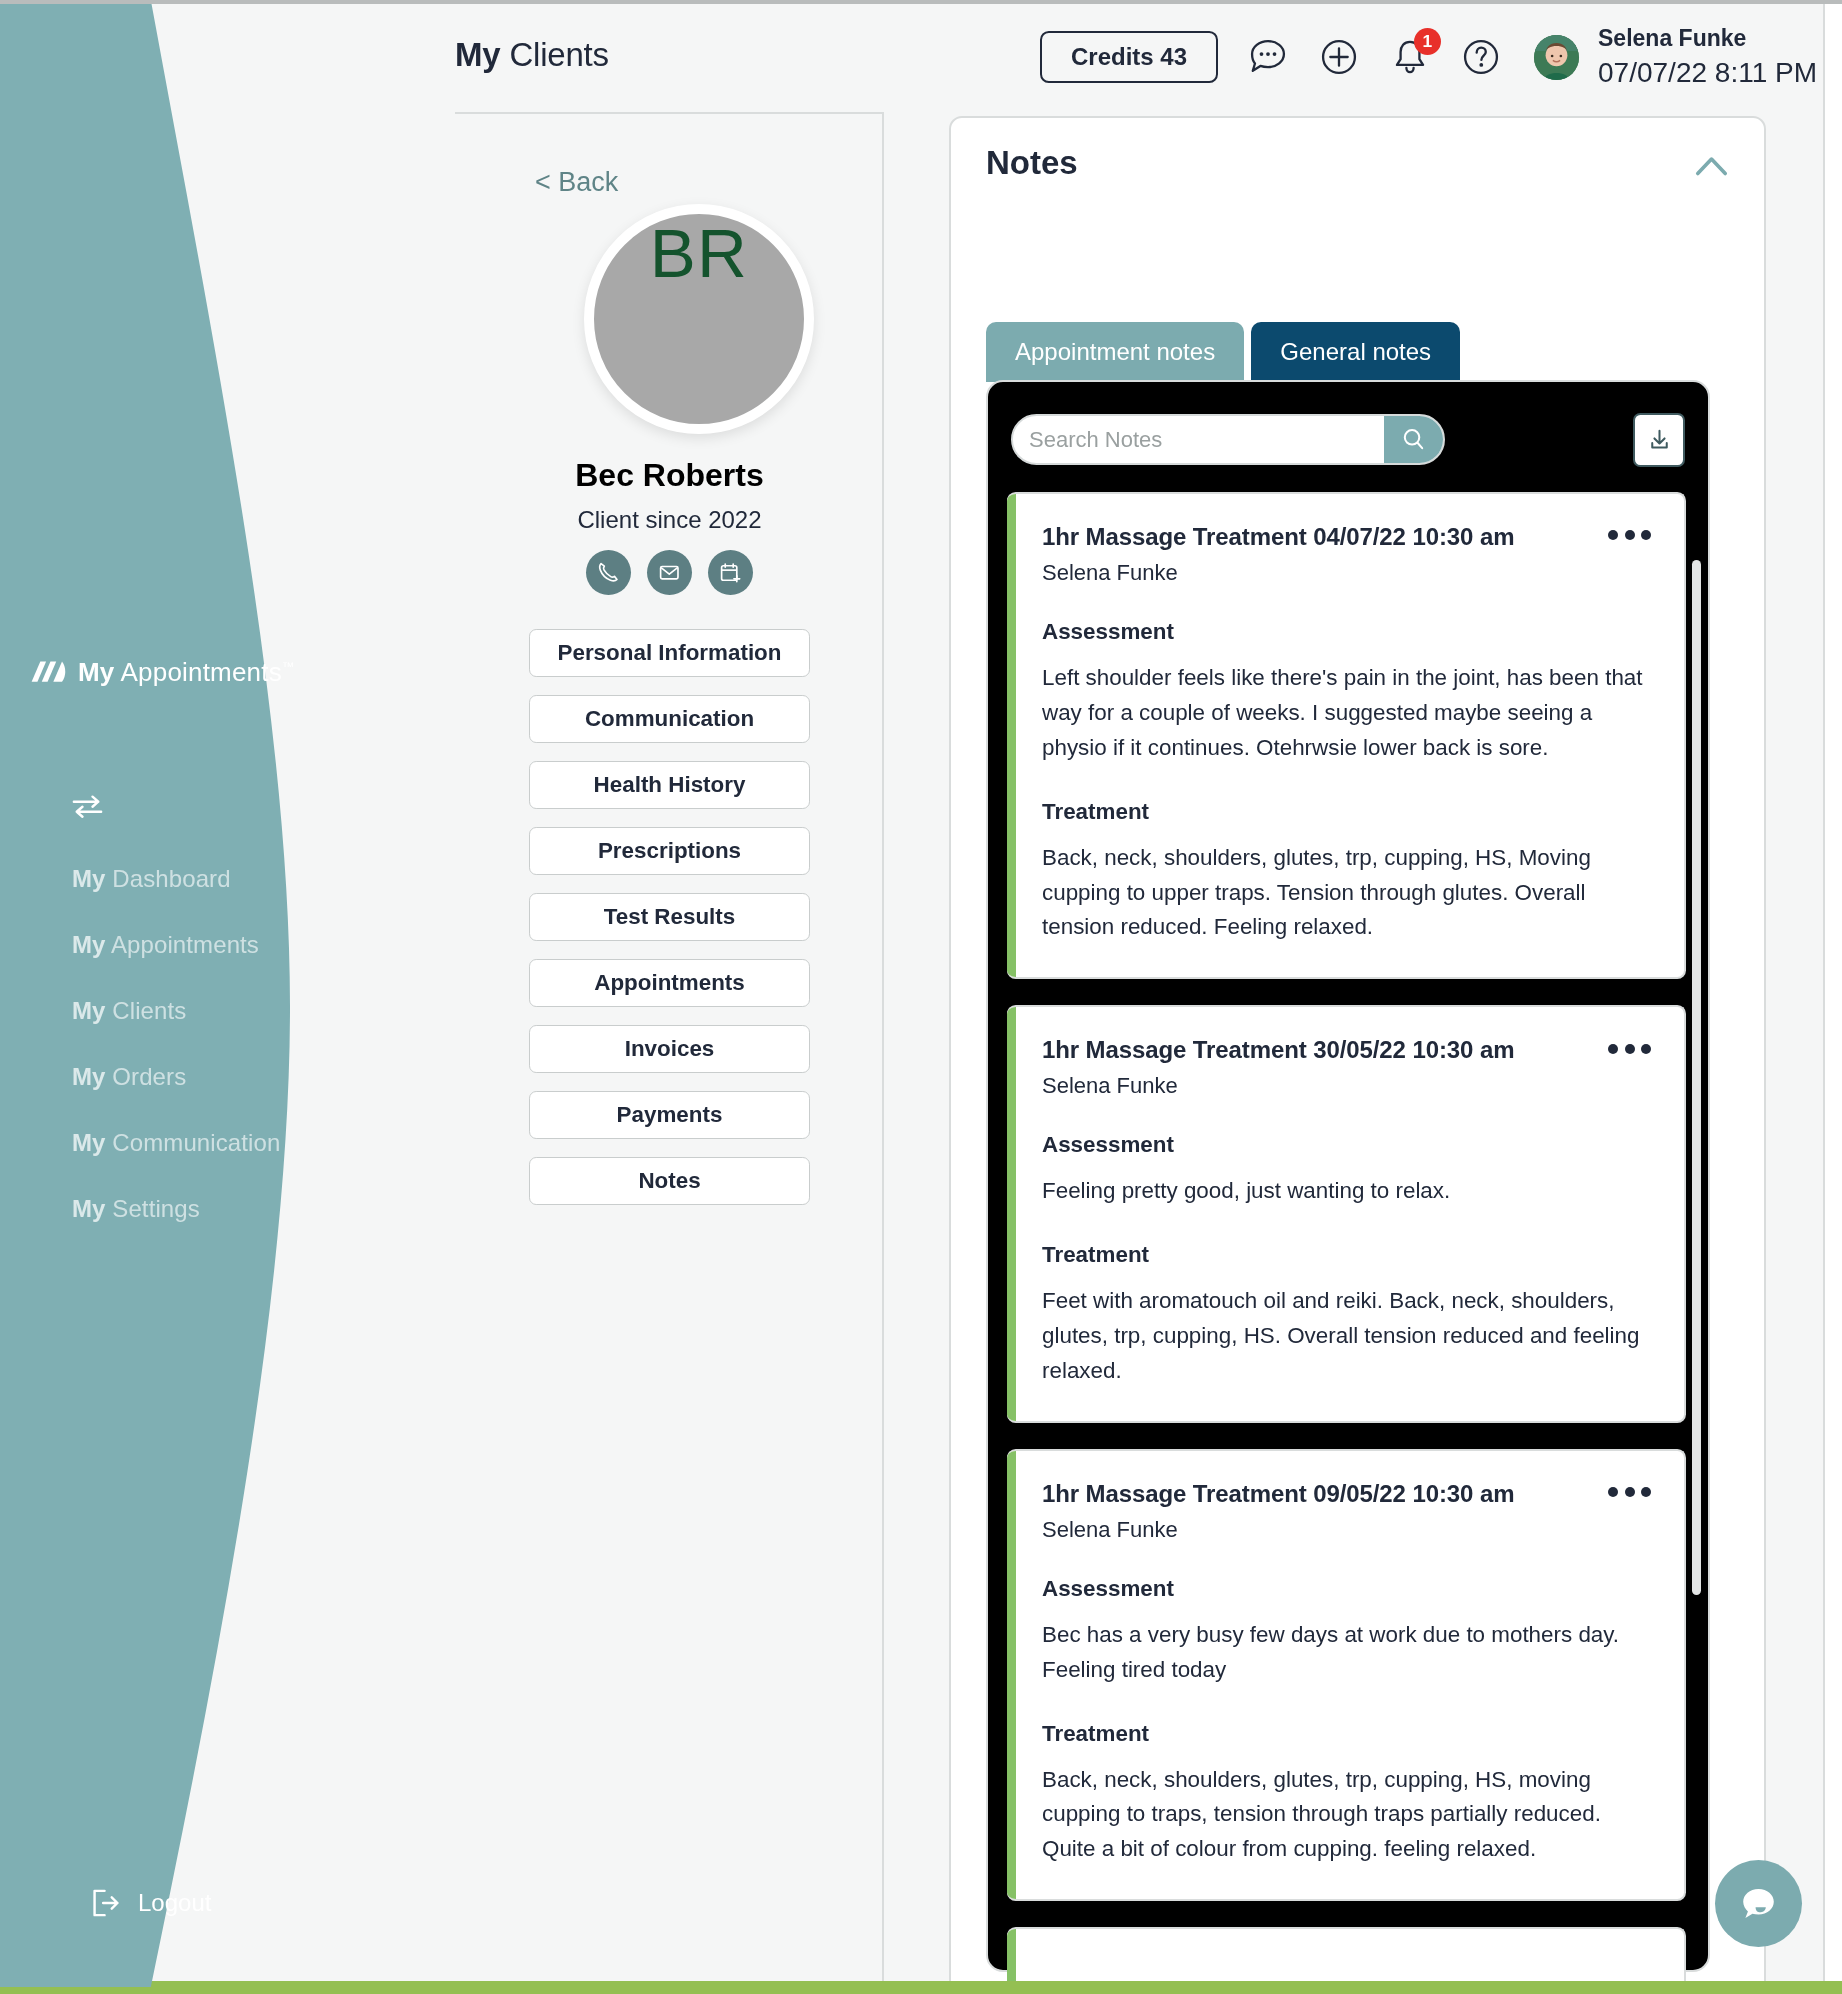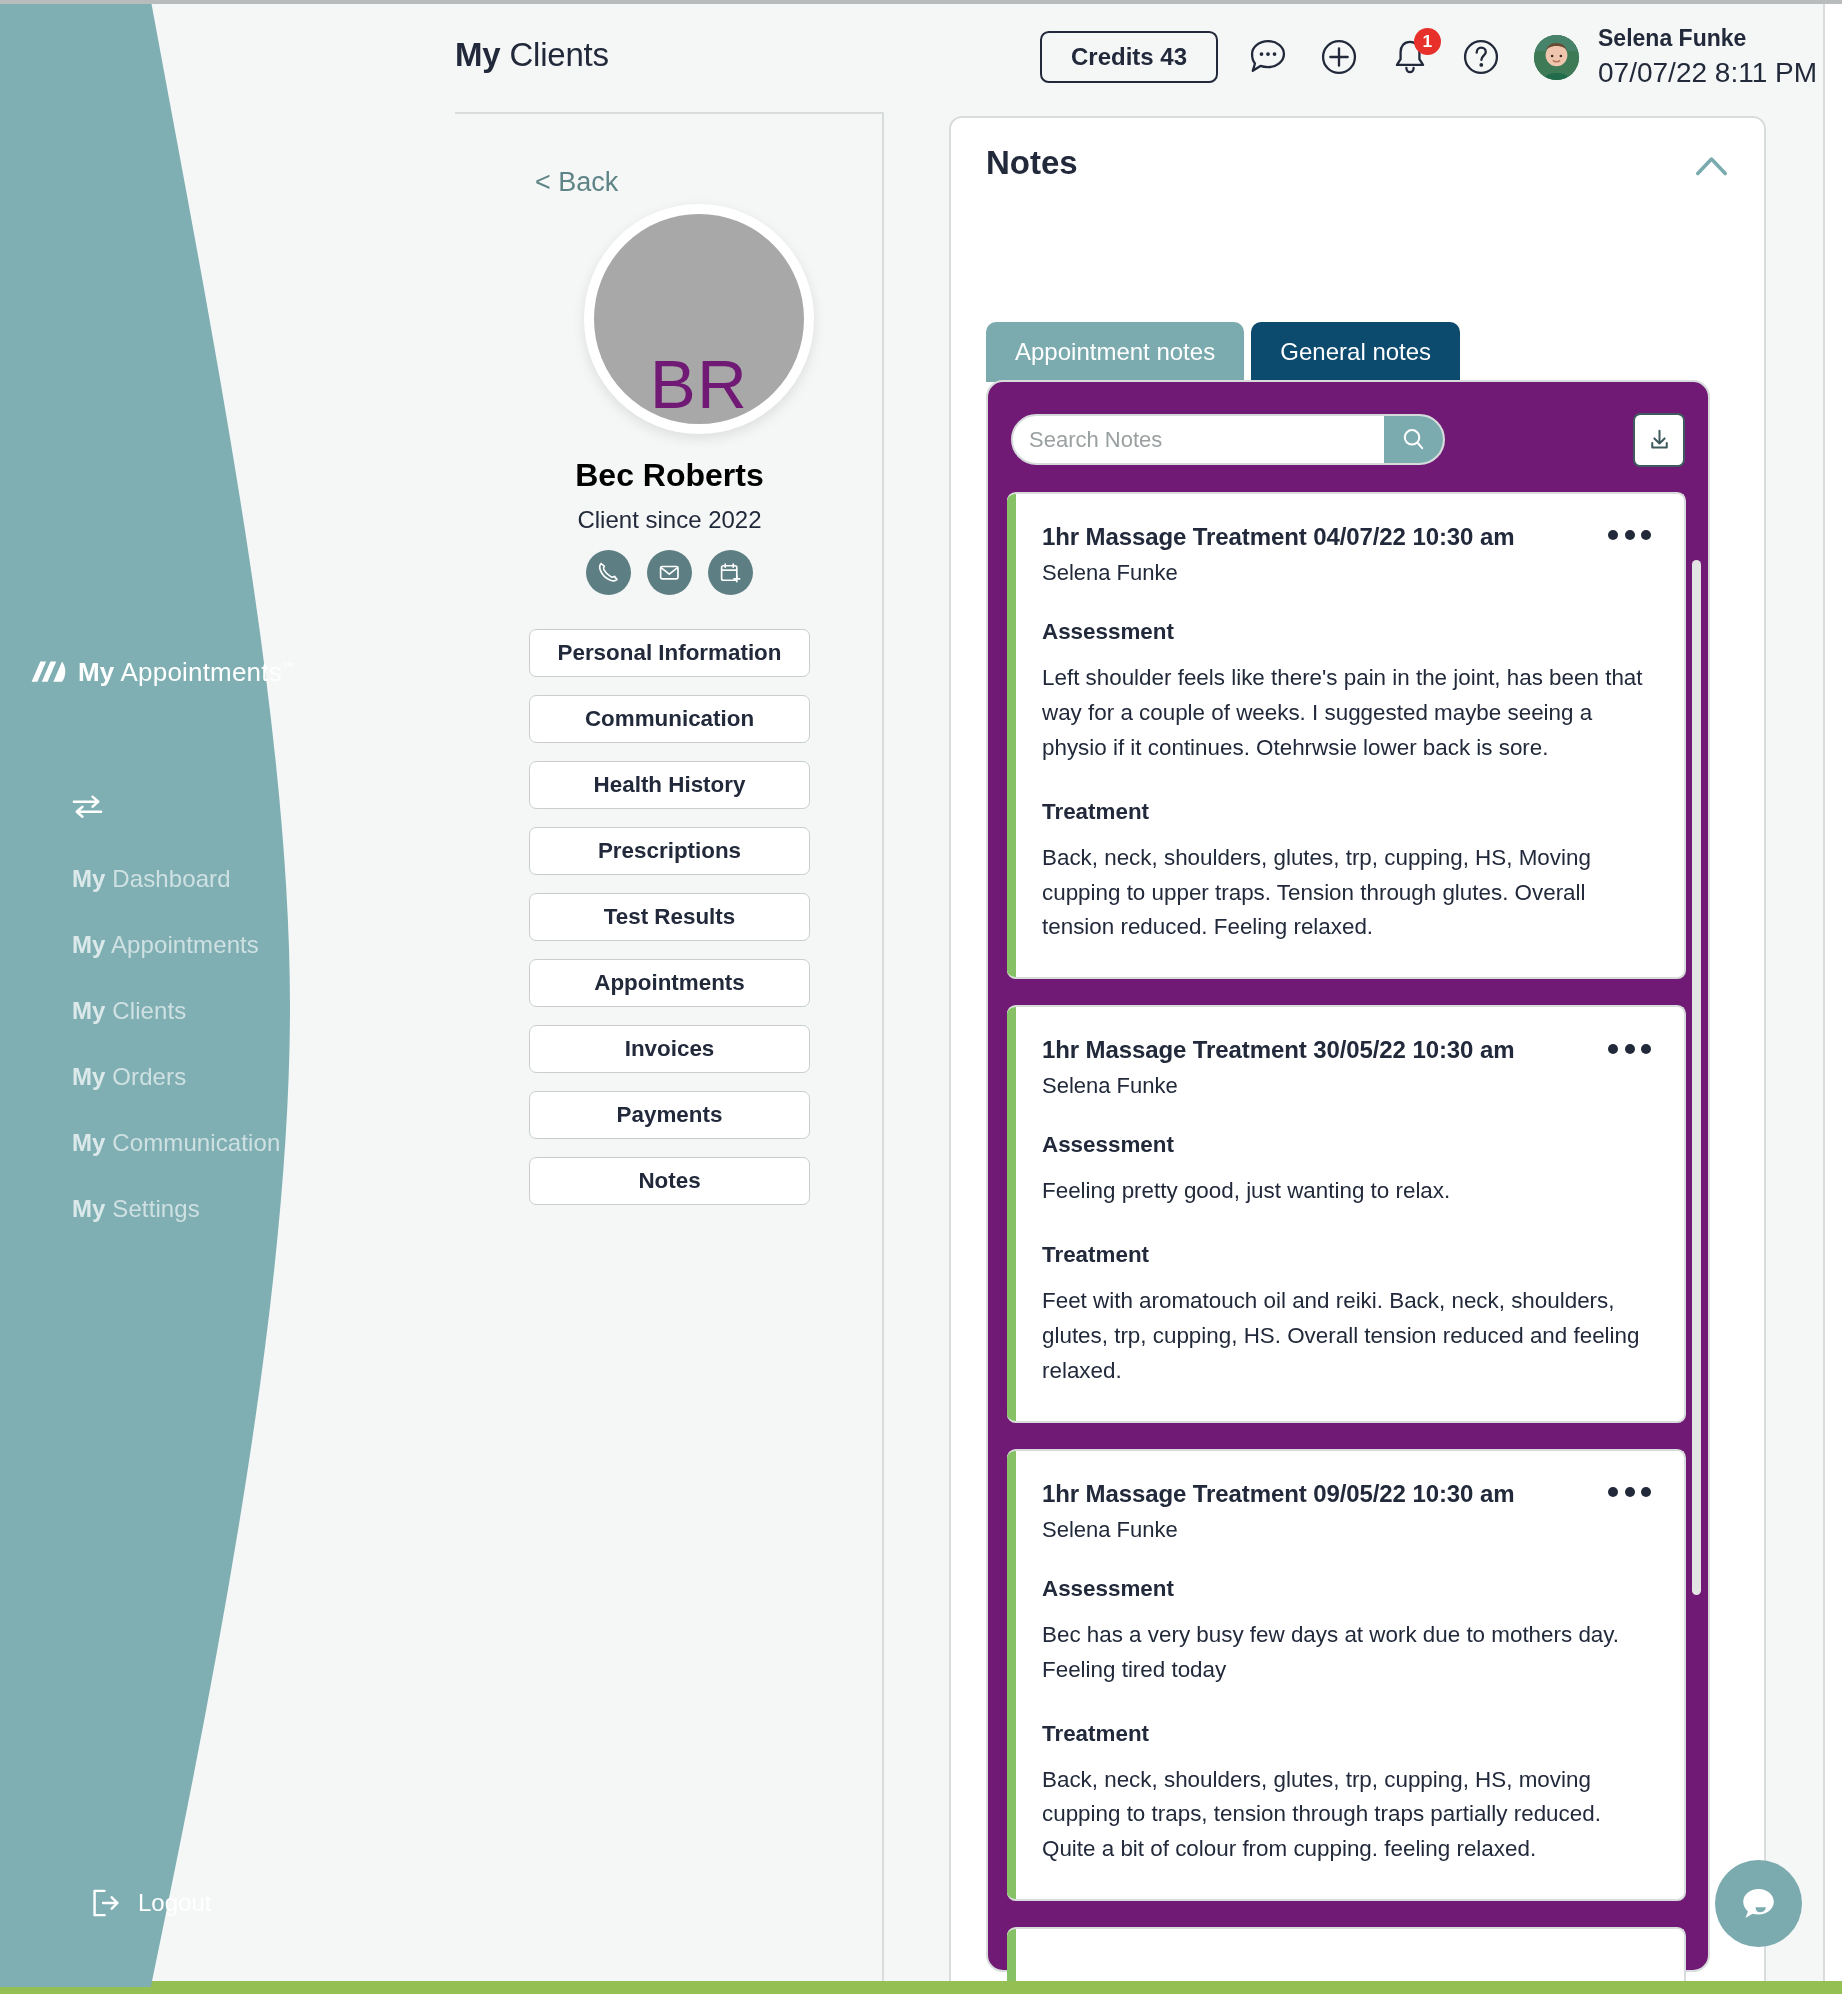--- a/index.html
+++ b/index.html
@@ -116,22 +116,22 @@
   }
   .back-link {
     position: absolute; left: 0px; top: 53px;
     font-size: 27px; color: #5f8487; cursor: pointer; white-space: nowrap;
   }
   .avatar-big {
     position: absolute; left: 129px; top: 90px;
     width: 230px; height: 230px; border-radius: 50%;
     background: #a8a8a8; border: 10px solid #ffffff;
     box-shadow: 0 4.3px 13px rgba(0,0,0,.10);
-    display: flex; align-items: flex-end; justify-content: center;
-    color: #701a75; font-size: 69px; font-weight: 400; letter-spacing: 1.4px;
+    display: flex; align-items: flex-start; justify-content: center;
+    color: #14532d; font-size: 69px; font-weight: 400; letter-spacing: 1.4px;
   }
   .client-name {
     position: absolute; left: 0; top: 343px; width: 429px; text-align: center;
     font-size: 32px; font-weight: 700; color: #000000;
   }
   .client-since {
     position: absolute; left: 0; top: 392px; width: 429px; text-align: center;
     font-size: 24px; color: #21293a; font-weight: 400;
   }
   .contact-row {
@@ -174,21 +174,21 @@
   .tab {
     padding: 16px 29px; border-radius: 10px 10px 0 0;
     font-size: 24px; color: #ffffff; cursor: pointer; white-space: nowrap;
   }
   .tab.active { background: #7cabaf; }
   .tab.inactive { background: #0c4a6e; }
 
   .notes-body {
     position: absolute; left: 35px; top: 262px;
     width: 724px; height: 1592px;
-    background: #701a75; border: 2.2px solid #d9dcdc; border-radius: 17px;
+    background: #000000; border: 2.2px solid #d9dcdc; border-radius: 17px;
   }
   .search-row {
     position: absolute; left: 23px; top: 32px; right: 23px; height: 51px;
   }
   .search-box {
     position: absolute; left: 0; top: 0;
     width: 434px; height: 51px;
     border: 2.2px solid #d6dada; border-radius: 26px;
     background: #ffffff; overflow: hidden; display: flex; align-items: stretch;
   }

